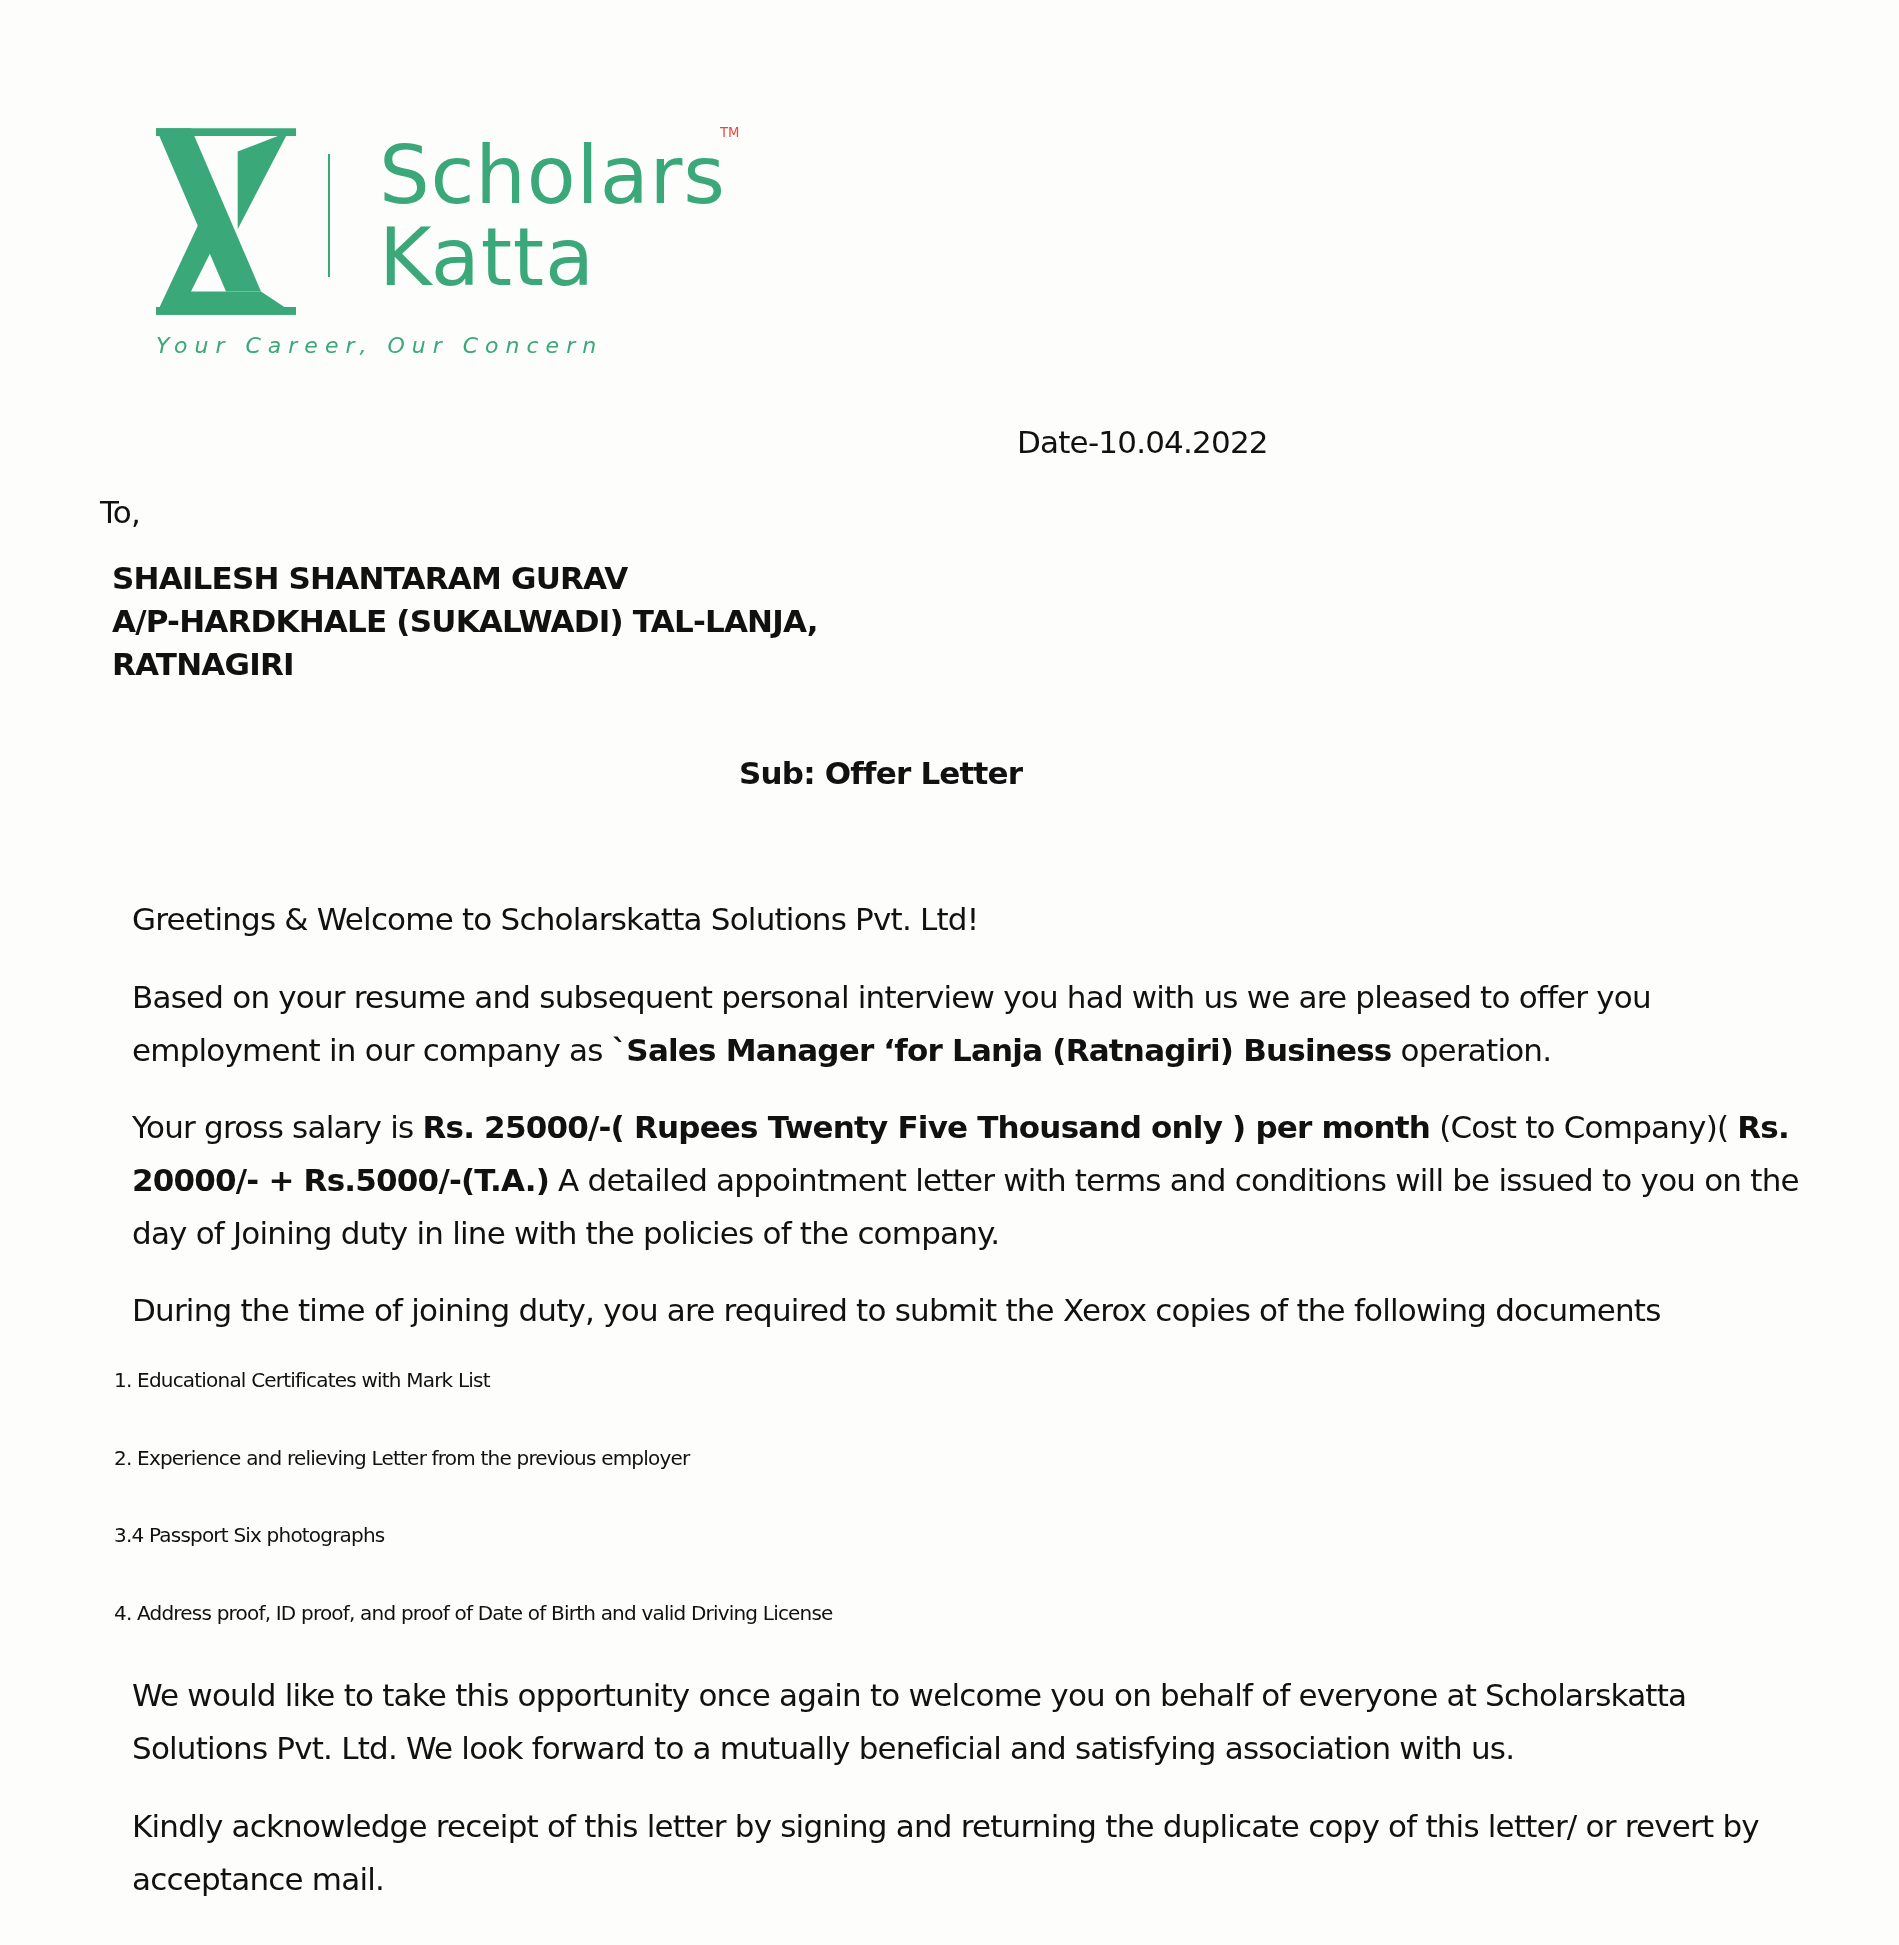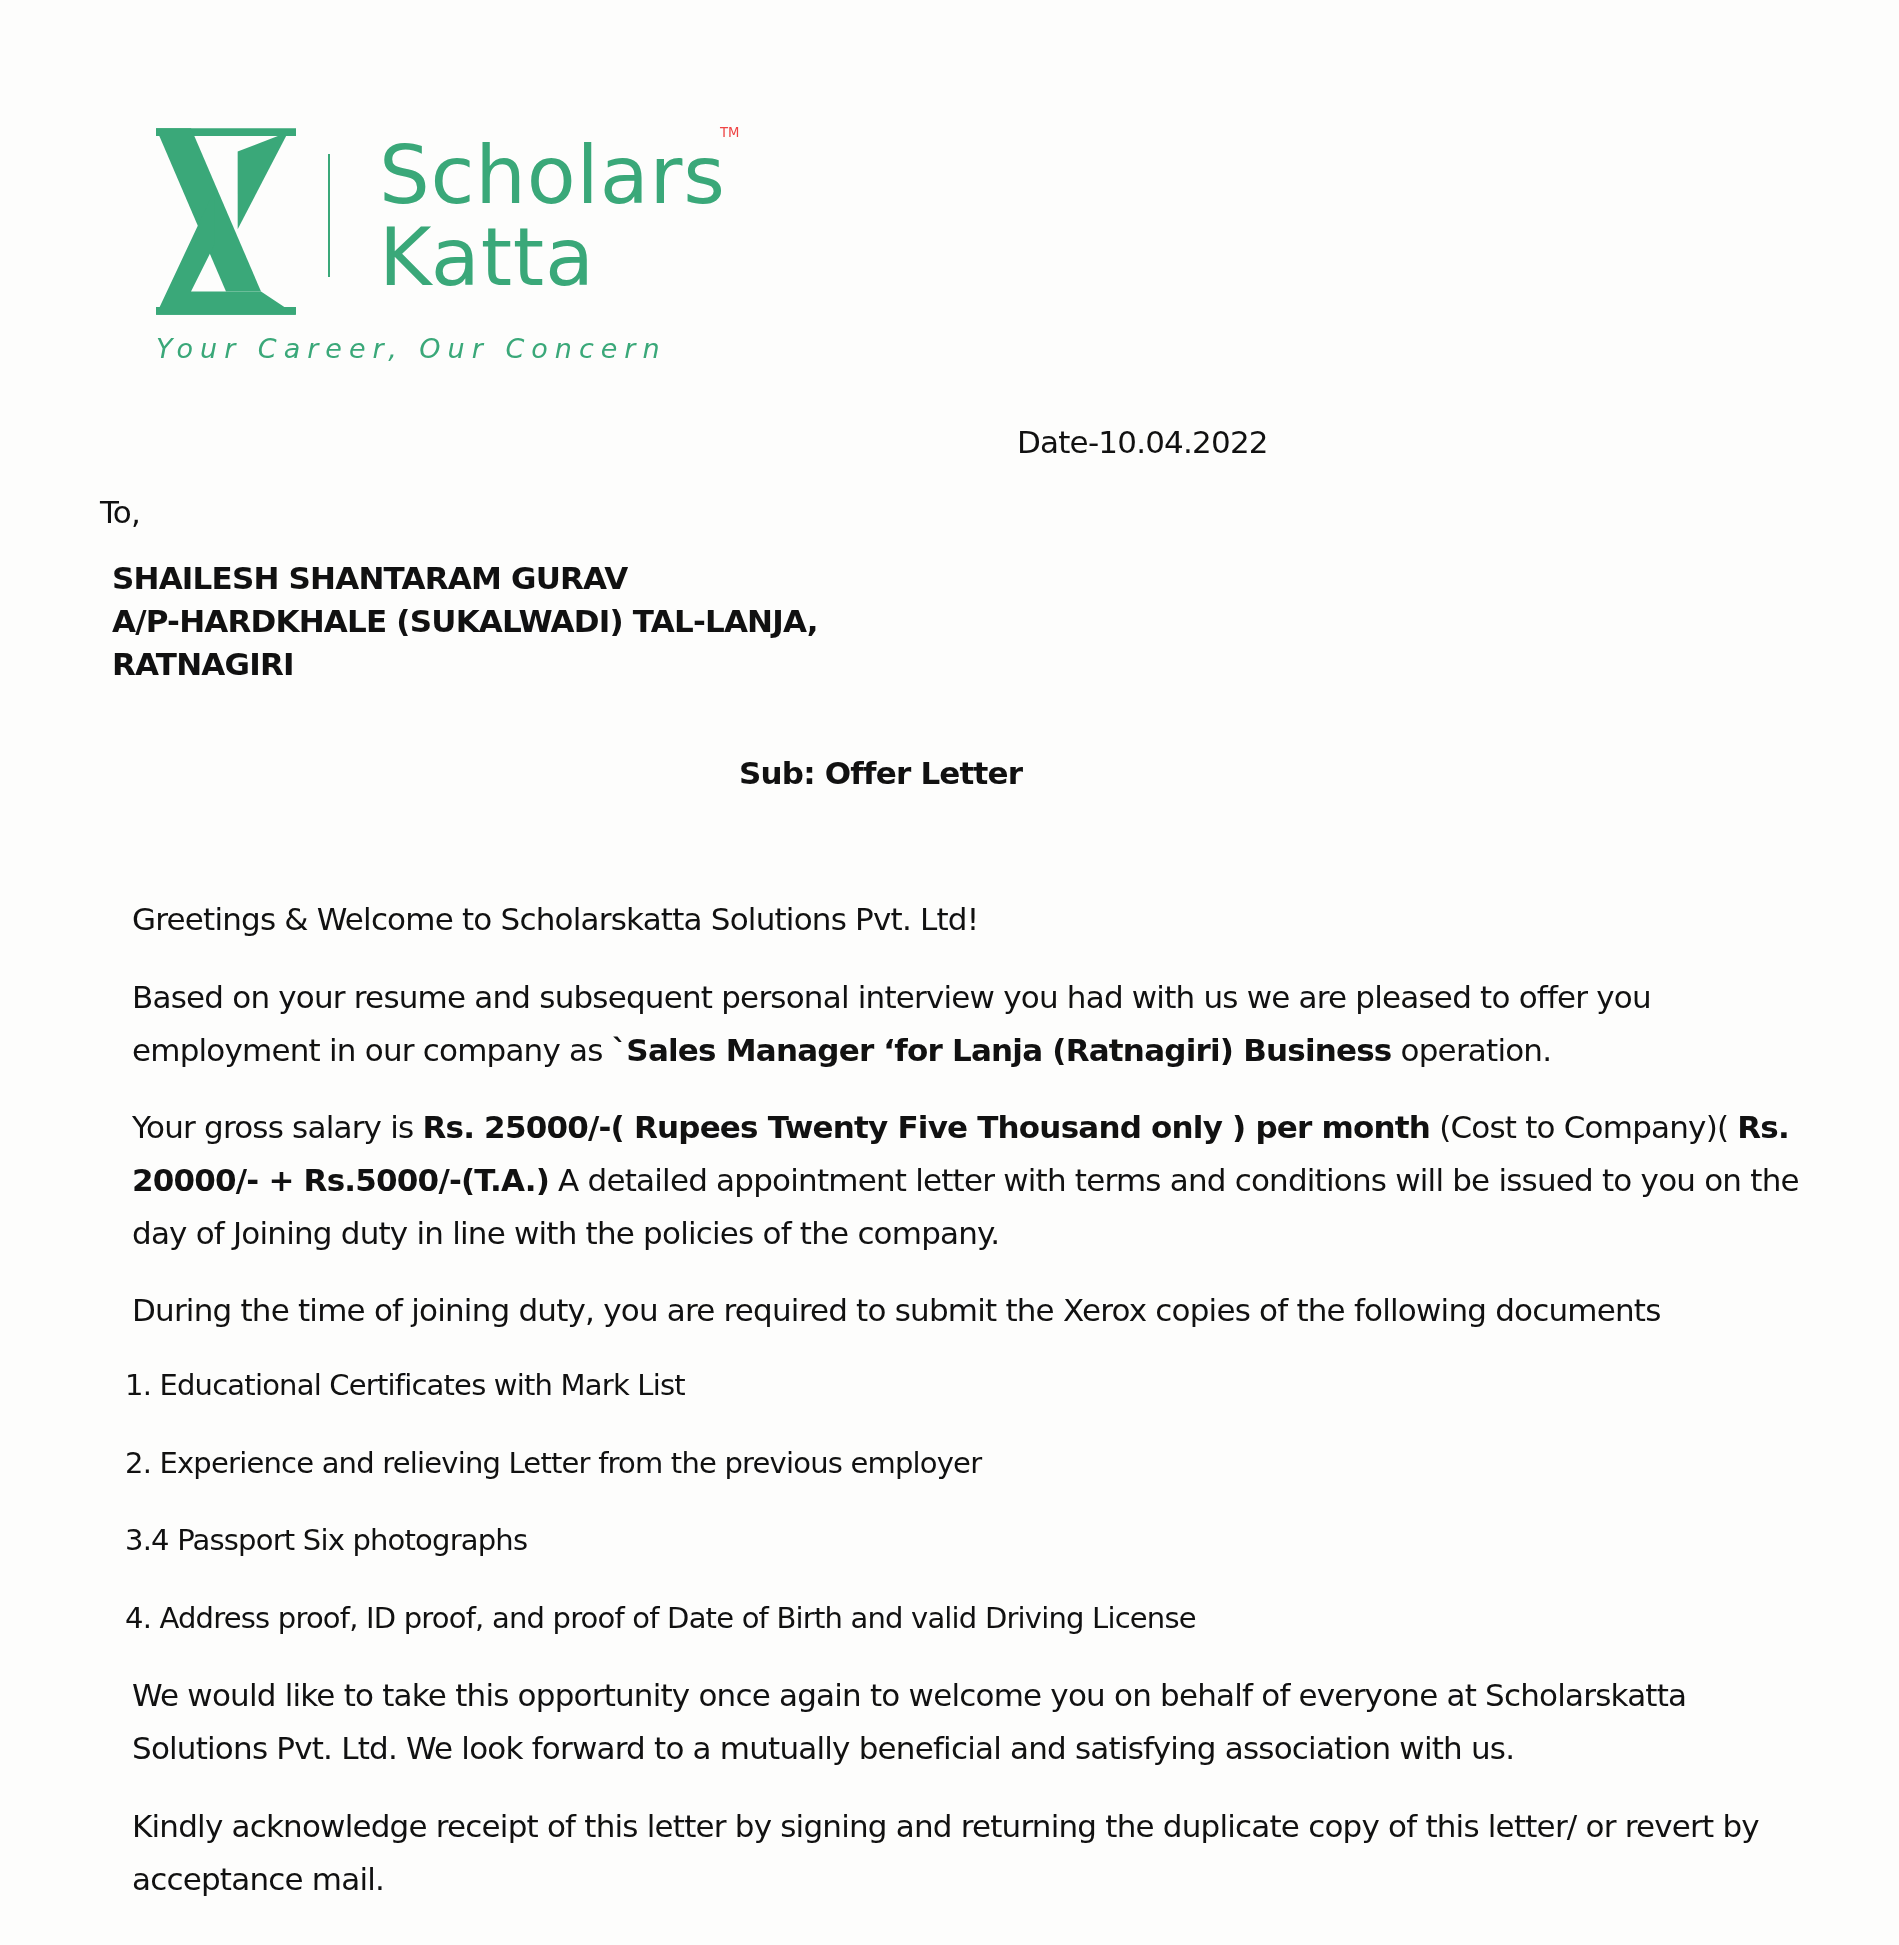--- a/index.html
+++ b/index.html
@@ -11,37 +11,37 @@
     color: #111;
   }
   .abs { position: absolute; }
   
   #logo-mark { left: 156px; top: 128px; width: 140px; height: 187px; }
   #logo-divider { left: 328px; top: 154px; width: 2.3px; height: 123px; background: #3aa879; }
   .brand { left: 379px; color: #3aa879; font-size: 80px; line-height: 1; font-family: "DejaVu Sans", sans-serif; letter-spacing: 0.8px; }
   #brand-line1 { top: 136px; }
   #brand-line2 { top: 218px; }
   #brand-tm { left: 720px; top: 125px; font-size: 13.2px; color: #ef4444; font-family: "DejaVu Sans", sans-serif; }
-  #tagline { left: 156px; top: 333px; color: #3aa879; font-size: 27px; font-style: italic; letter-spacing: 7px; font-family: "DejaVu Sans", sans-serif; }
+  #tagline { left: 156px; top: 333px; color: #3aa879; font-size: 22px; font-style: italic; letter-spacing: 7px; font-family: "DejaVu Sans", sans-serif; }
 
   .txt { font-size: 31px; line-height: 1.2; white-space: nowrap; font-family: "DejaVu Sans", sans-serif; letter-spacing: -0.8px; }
   .b { font-weight: bold; }
   #date { left: 1017px; top: 424px; }
   #to-label { left: 100px; top: 494px; text-align: right; }
   #recipient-name { left: 112px; top: 560px; }
   #recipient-addr1 { left: 112px; top: 603px; }
   #recipient-addr2 { left: 112px; top: 646px; }
   #subject { left: 739px; top: 755px; }
 
   .para { left: 114px; width: 1693px; font-size: 31px; line-height: 53px; font-family: "DejaVu Sans", sans-serif; letter-spacing: -0.8px; margin-left: 18px; }
   #greeting { top: 893px; }
   #p-offer { top: 971px; }
   #p-salary { top: 1101px; }
   #p-docs-intro { top: 1284px; }
-  .li { left: 125px; font-size: 29px; line-height: 1.2; white-space: nowrap; font-family: "DejaVu Sans", sans-serif; letter-spacing: -0.8px; }
+  .li { left: 114px; font-size: 20px; line-height: 1.2; white-space: nowrap; font-family: "DejaVu Sans", sans-serif; letter-spacing: -0.8px; }
   #doc-1 { top: 1368px; }
   #doc-2 { top: 1446px; }
   #doc-3 { top: 1523px; }
   #doc-4 { top: 1601px; }
   #p-welcome { top: 1669px; }
   #p-ack { top: 1800px; }
 </style>
 </head>
 <body>
 

